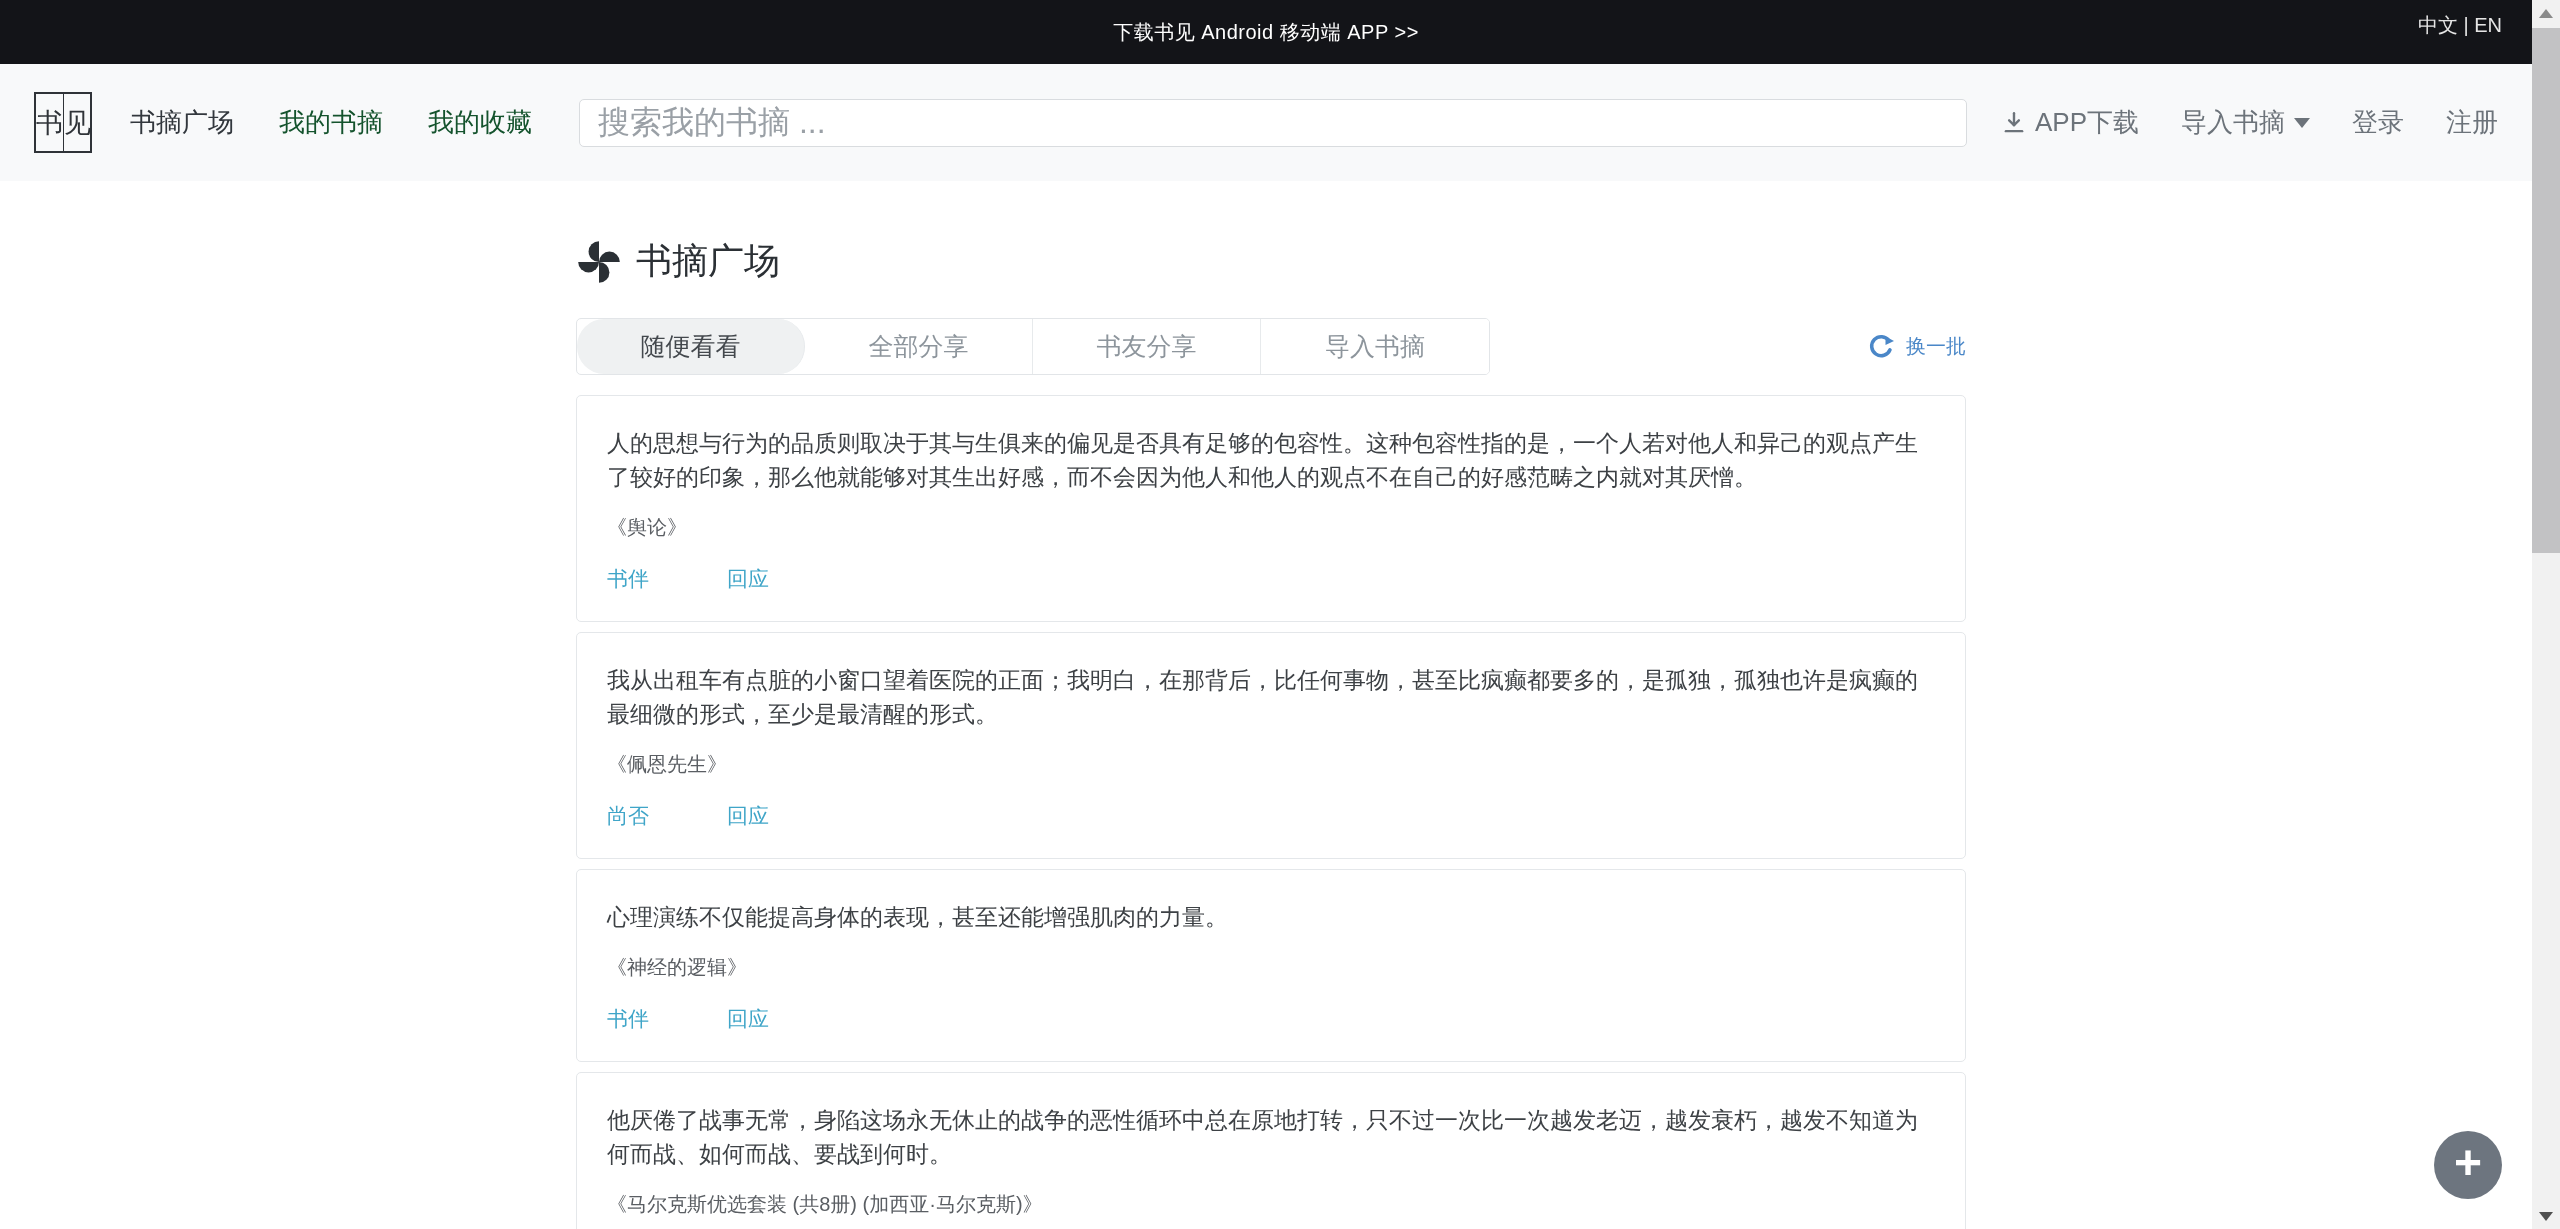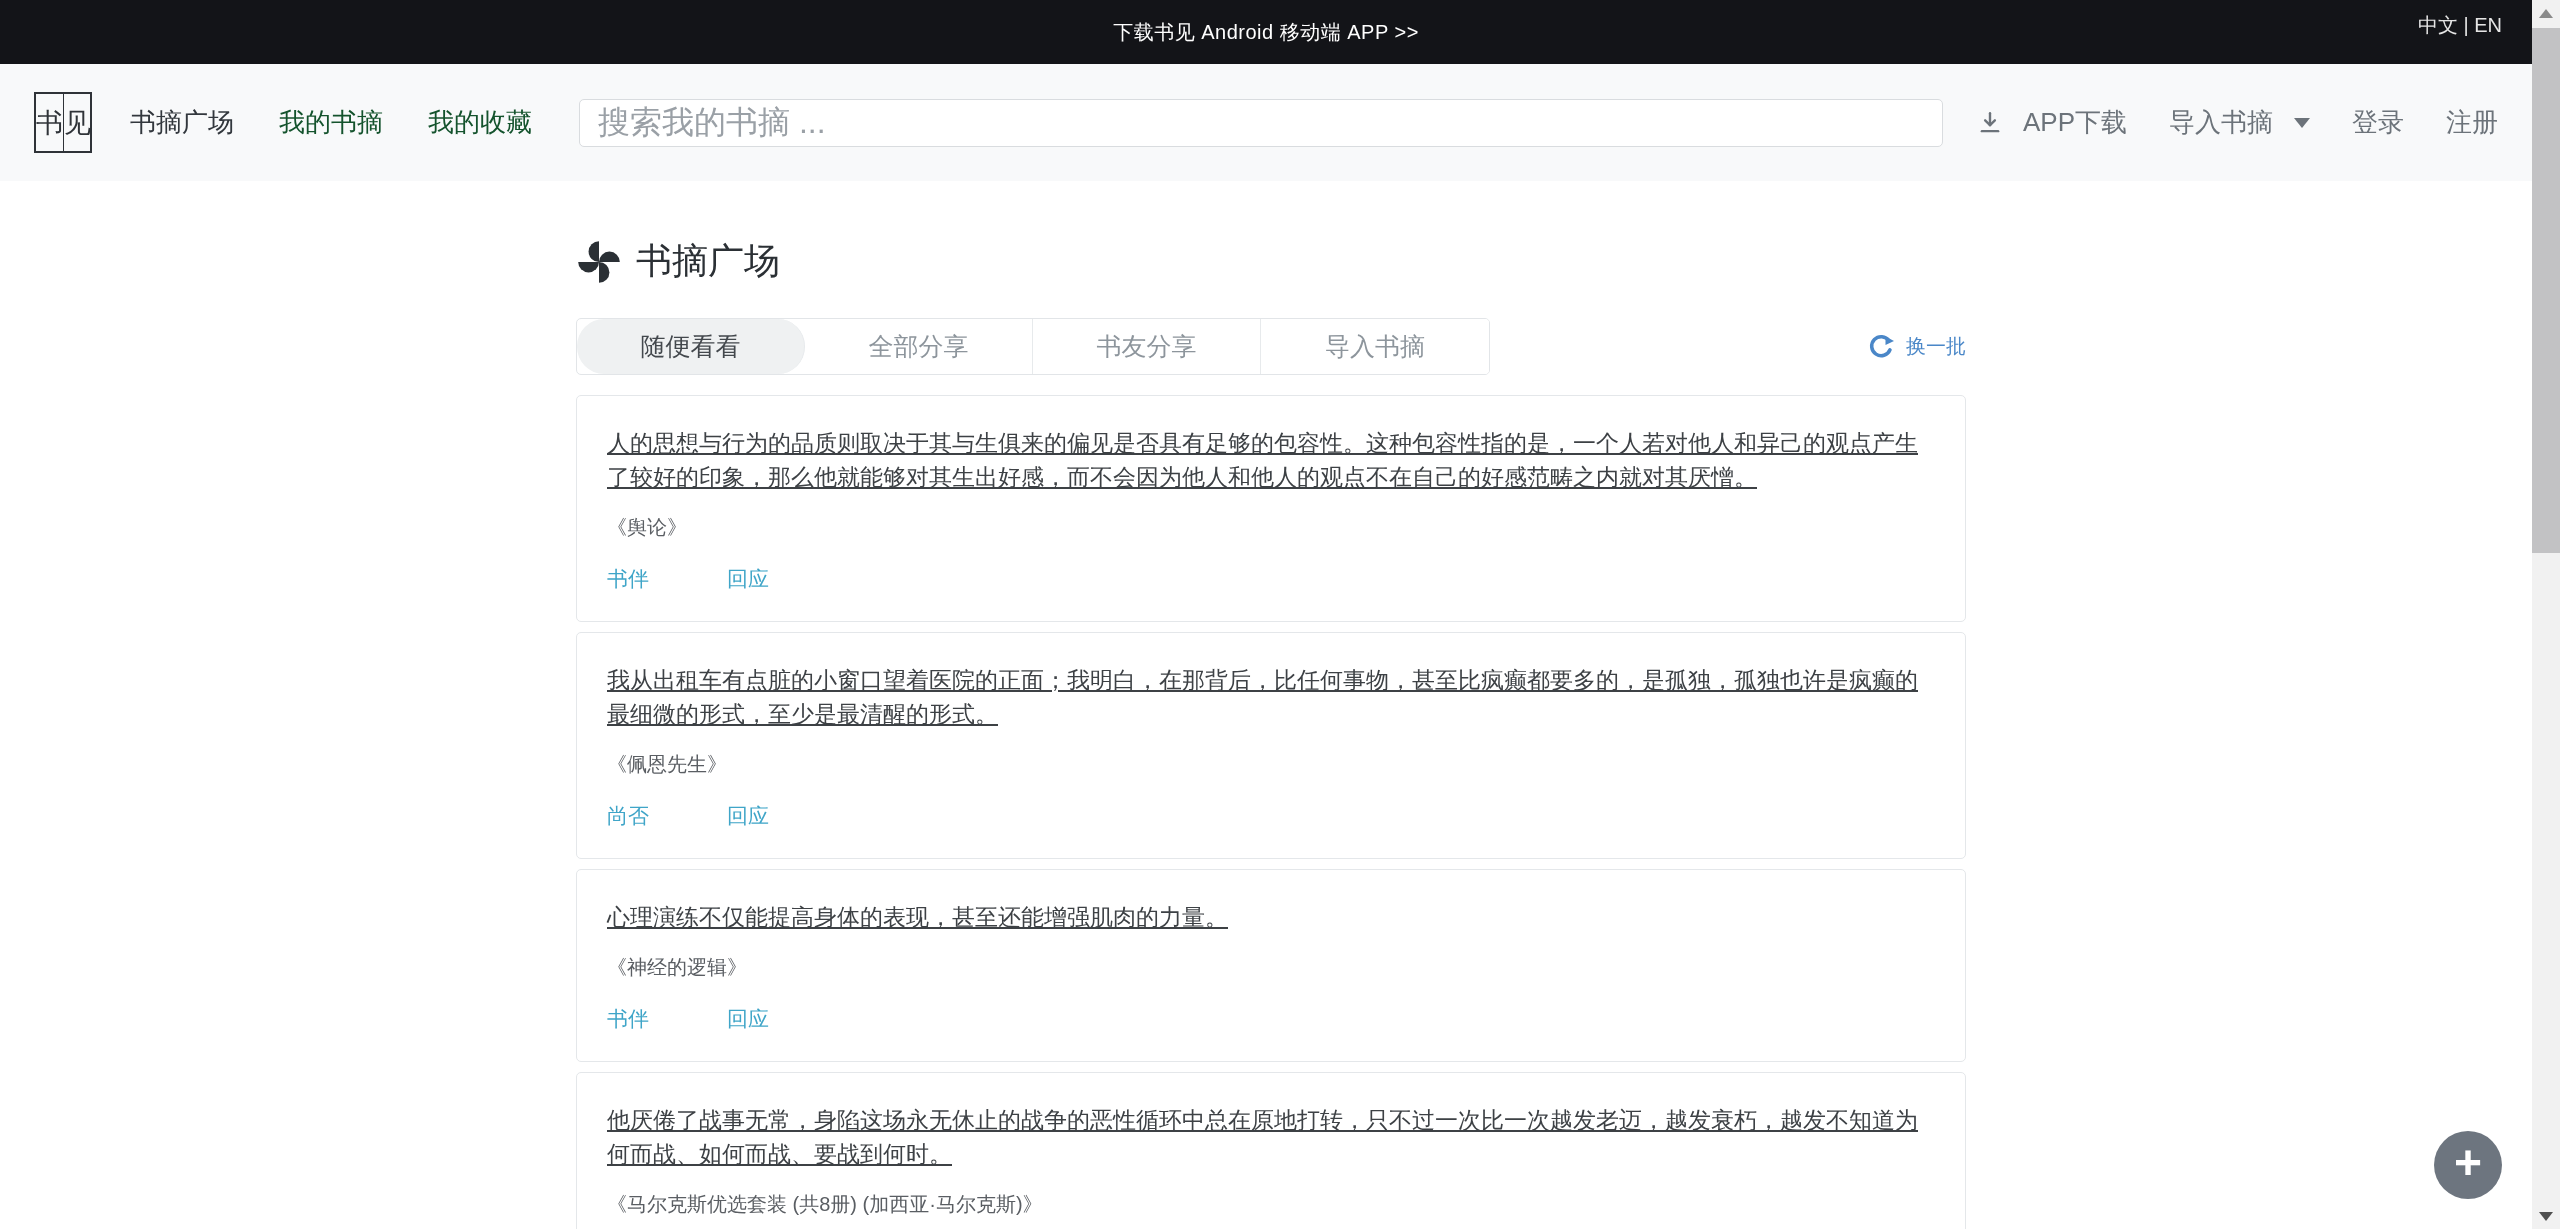--- a/index.html
+++ b/index.html
@@ -25,21 +25,21 @@
   .nav a { font-size:26px; color:#14532d; margin-right:45px; text-decoration:none;
     cursor:pointer; white-space:nowrap; }
   .nav a.active { color:#32373d; }
   .search-wrap { flex:1; margin-left:2px; margin-right:34px; }
   .search-input { width:100%; height:48px; border:1px solid #d9dcdf; border-radius:5px;
     background:#ffffff; font-size:32px; padding:0 18px; color:#333; outline:none;
     font-family:inherit; }
   .search-input::placeholder { color:#9aa0a6; }
   .header-actions { display:flex; align-items:center; flex:0 0 auto; }
   .header-actions .h-item { display:flex; align-items:center; font-size:26px;
-    color:#6c737a; margin-left:42px; cursor:pointer; white-space:nowrap;gap:12px; }
+    color:#6c737a; margin-left:42px; cursor:pointer; white-space:nowrap; }
   .header-actions .h-item:first-child { margin-left:0; }
   .dl-icon { width:26px; height:26px; margin-right:8px; }
   .caret-down { width:0; height:0; border-left:8px solid transparent;
     border-right:8px solid transparent; border-top:10px solid #6c737a; margin-left:9px; }
 
   
   .main { width:1390px; margin-left:576px; }
   .page-title-row { display:flex; align-items:center; margin-top:56px; }
   .pinwheel { width:46px; height:46px; flex:0 0 auto; }
   .page-title { font-size:36px; font-weight:500; color:#2b3035; margin-left:14px; }
@@ -52,21 +52,21 @@
     cursor:pointer; }
   .tab:last-child { border-right:none; }
   .tab.active { background:#eff1f2; color:#43484d;border-radius:27px; }
   .refresh-link { display:flex; align-items:center; color:#4a87c8; font-size:20px;
     cursor:pointer; }
   .refresh-icon { width:30px; height:30px; margin-right:10px; }
 
   .cards { margin-top:20px; display:flex; flex-direction:column; gap:10px; }
   .card { border:1px solid #e4e7ea; border-radius:5px; background:#ffffff;
     padding:30px 30px 28px 30px; }
-  .quote { font-size:23px; line-height:34px; color:#3d4145;text-decoration:underline; }
+  .quote { font-size:23px; line-height:34px; color:#3d4145; }
   .source { font-size:20px; color:#5a5e63; margin-top:20px; }
   .card-links { margin-top:24px; display:flex; align-items:center;gap:48px; }
   .card-links a { font-size:21px; color:#3fa5c8; margin-right:30px; text-decoration:none;
     cursor:pointer; }
 
   
   .fab { position:fixed; right:58px; bottom:30px; width:68px; height:68px;
     border-radius:50%; background:#6d757f; display:flex; align-items:center;
     justify-content:center; cursor:pointer; }
   .fab span { color:#ffffff; font-size:48px; font-weight:bold; line-height:1;

